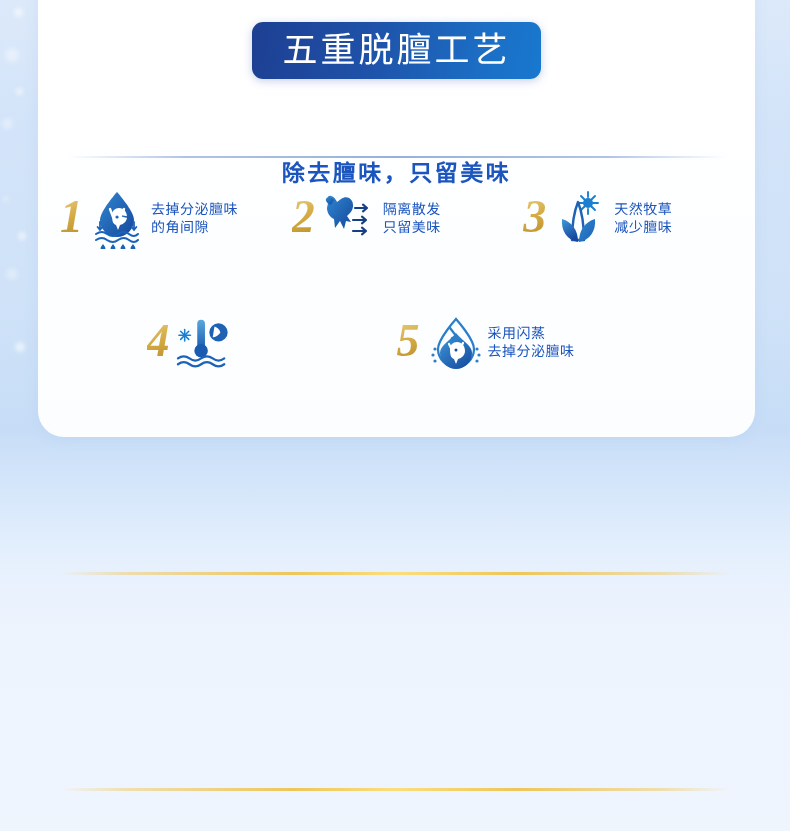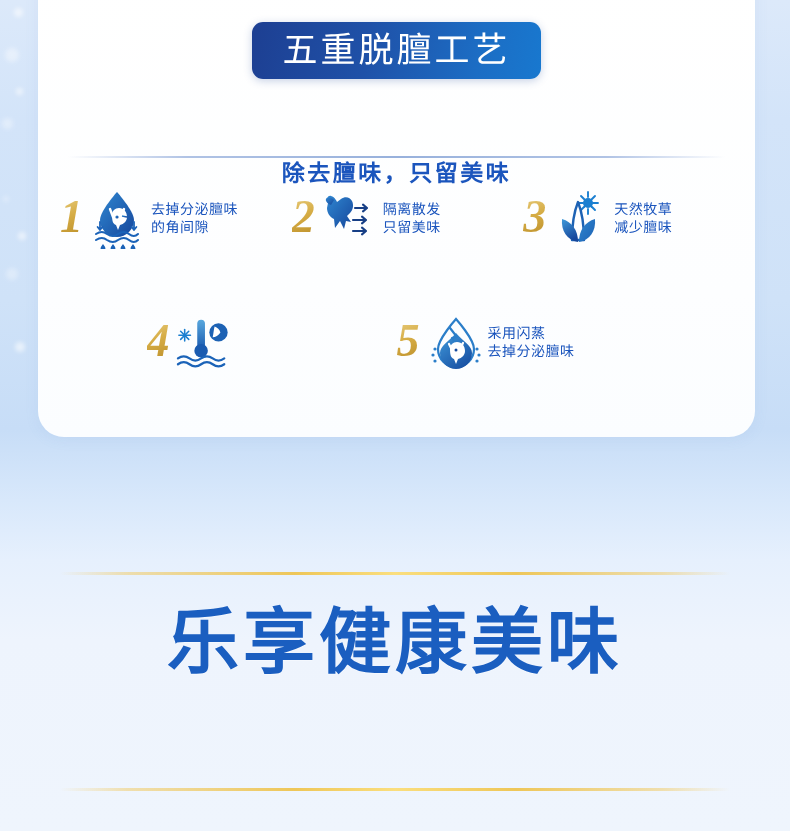--- a/index.html
+++ b/index.html
@@ -373,18 +373,17 @@
         </span>
         <span class="feat-text">采用闪蒸
 去掉分泌膻味</span>
       </div>
     </div>
   </div>
 
   <div class="gold-rule top"></div>
 
   <div class="headline">
-    <span class="line">乐享健康美味</span>
   </div>
 
   <div class="gold-rule bottom"></div>
 
 </div>
 
 </body></html>

